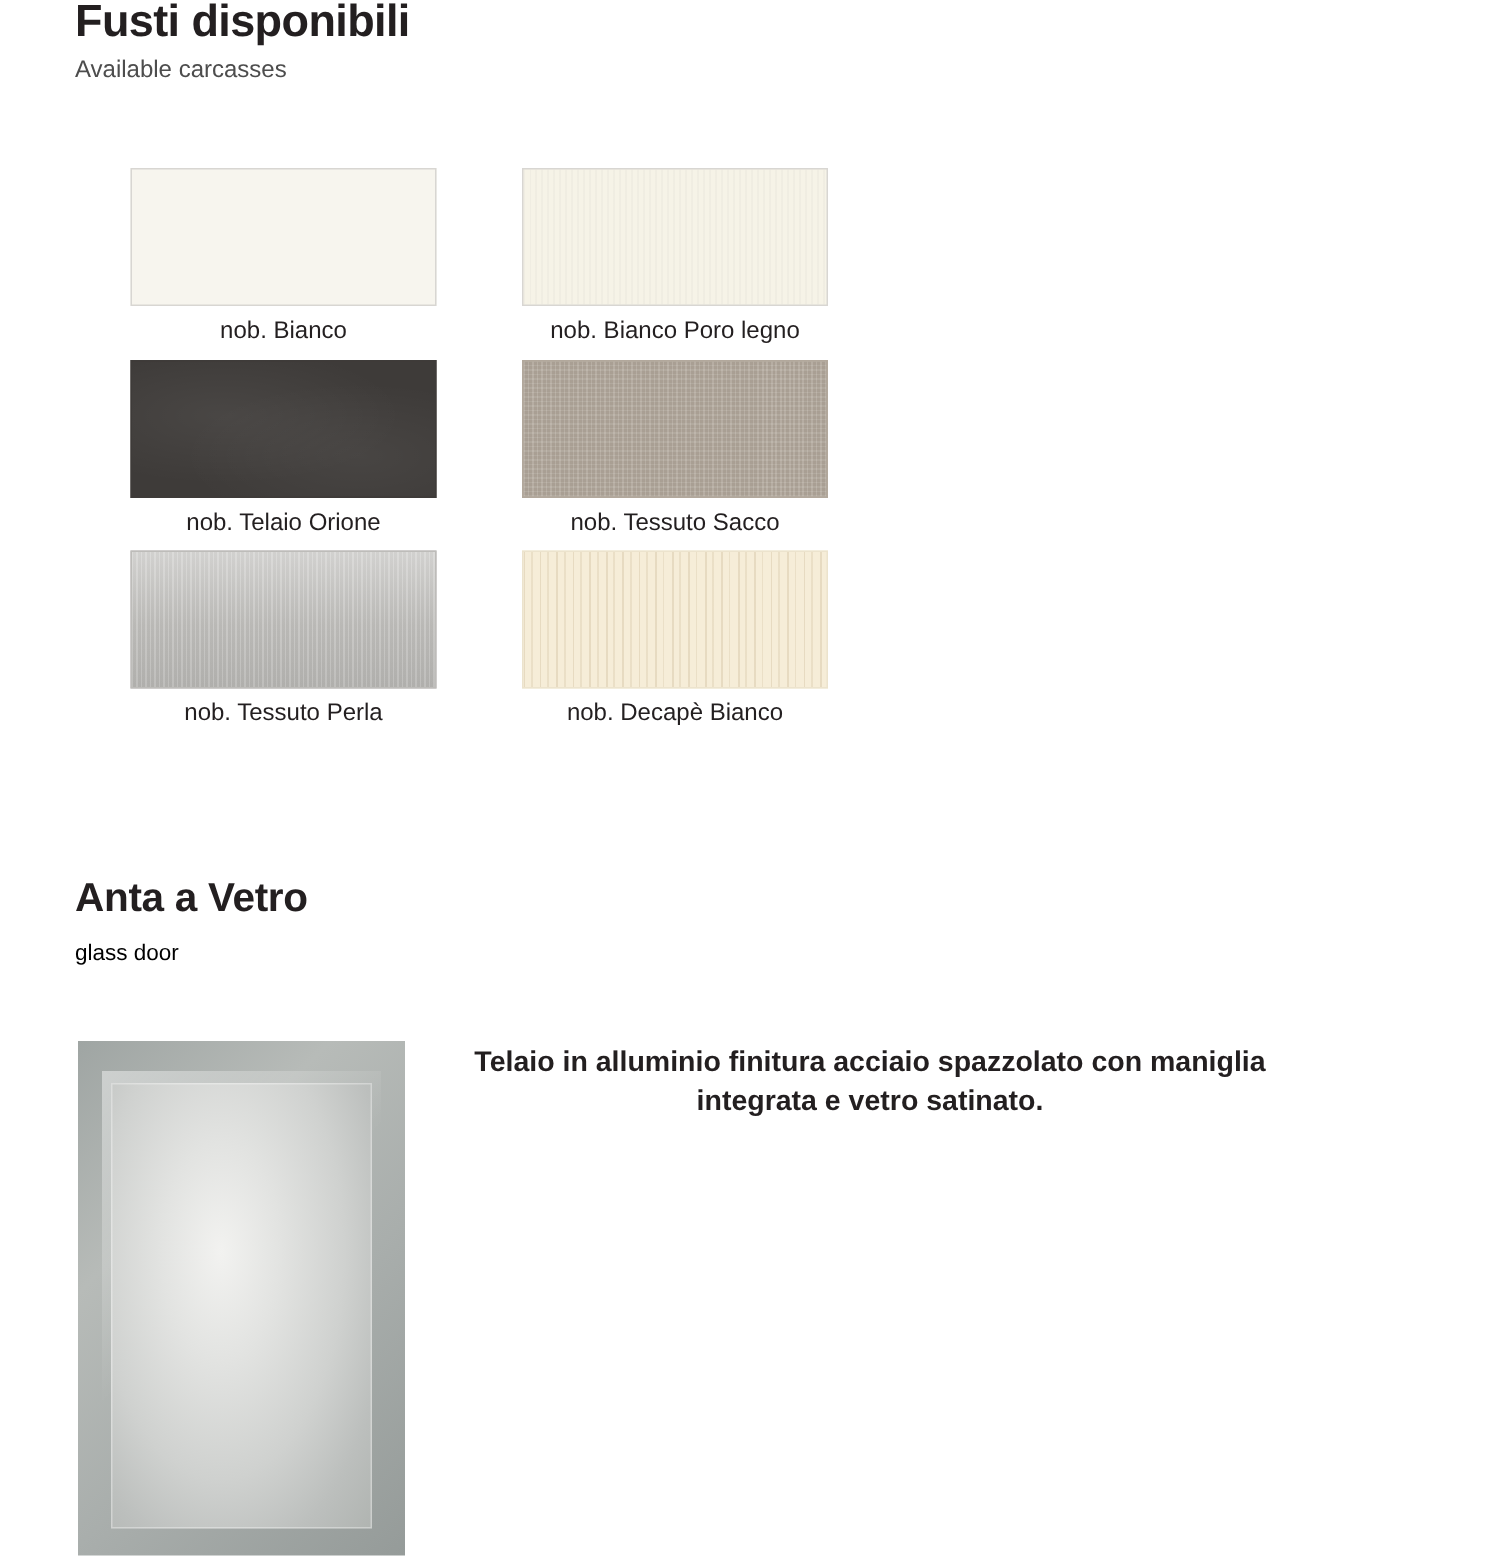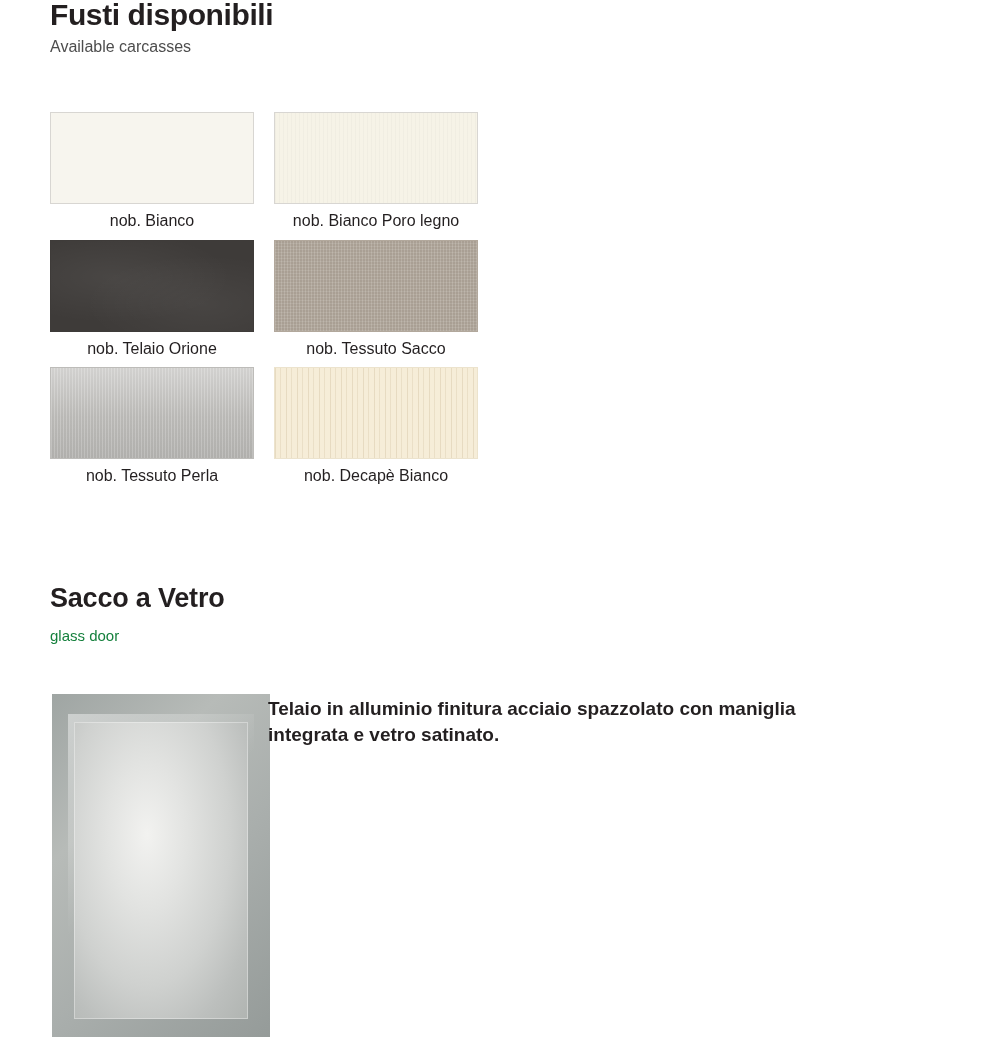--- a/index.html
+++ b/index.html
@@ -49,20 +49,21 @@
     top: 112px;
     width: 470px;
   }
   .swatch-row {
     display: flex;
     gap: 20px;
     margin-bottom: 0;
   }
   .swatch-cell {
     width: 204px;
+    margin-left: 37px;
   }
   .swatch-box {
     width: 204px;
     height: 92px;
     border: 1px solid #d8d6d2;
     box-sizing: border-box;
     position: relative;
     overflow: hidden;
   }
   .swatch-label {
@@ -119,21 +120,21 @@
     font-size: 27px;
     font-weight: bold;
     letter-spacing: -0.2px;
     color: #231f20;
   }
   .sec2-sub {
     position: absolute;
     left: 50px;
     top: 627px;
     font-size: 15px;
-    color: #15803d;
+    color: #000000;
   }
 
   .glass-door {
     position: absolute;
     left: 52px;
     top: 694px;
     width: 218px;
     height: 343px;
     background: linear-gradient(135deg, #9fa5a3 0%, #b7bbb8 30%, #a9aeac 60%, #959b99 100%);
     box-sizing: border-box;
@@ -151,27 +152,28 @@
     position: absolute;
     left: 16px;
     top: 20px;
     right: 16px;
     bottom: 12px;
     background: linear-gradient(135deg, rgba(255,255,255,0.45), rgba(255,255,255,0) 45%);
   }
 
   .glass-note {
     position: absolute;
-    left: 268px;
+    left: 300px;
     top: 696px;
     width: 560px;
     font-size: 19px;
     font-weight: bold;
     line-height: 1.35;
     color: #231f20;
+    text-align: center;
   }
 </style>
 </head>
 <body>
 
 <div class="page">
 
   <div class="sec1-title">Fusti disponibili</div>
   <div class="sec1-sub">Available carcasses</div>
 
@@ -217,21 +219,21 @@
       <div class="swatch-cell">
         <div class="swatch-box" style="background:#f6edd8;border-color:#ece3cd">
           <div class="tex-wood"></div>
         </div>
         <div class="swatch-label">nob. Decapè Bianco</div>
       </div>
     </div>
 
   </div>
 
-  <div class="sec2-title">Sacco a Vetro</div>
+  <div class="sec2-title">Anta a Vetro</div>
   <div class="sec2-sub">glass door</div>
 
   <div class="glass-door">
     <div class="frame-bevel"></div>
     <div class="frame-inner"></div>
   </div>
 
   <div class="glass-note">Telaio in alluminio finitura acciaio spazzolato con maniglia integrata e vetro satinato.</div>
 
 </div>

